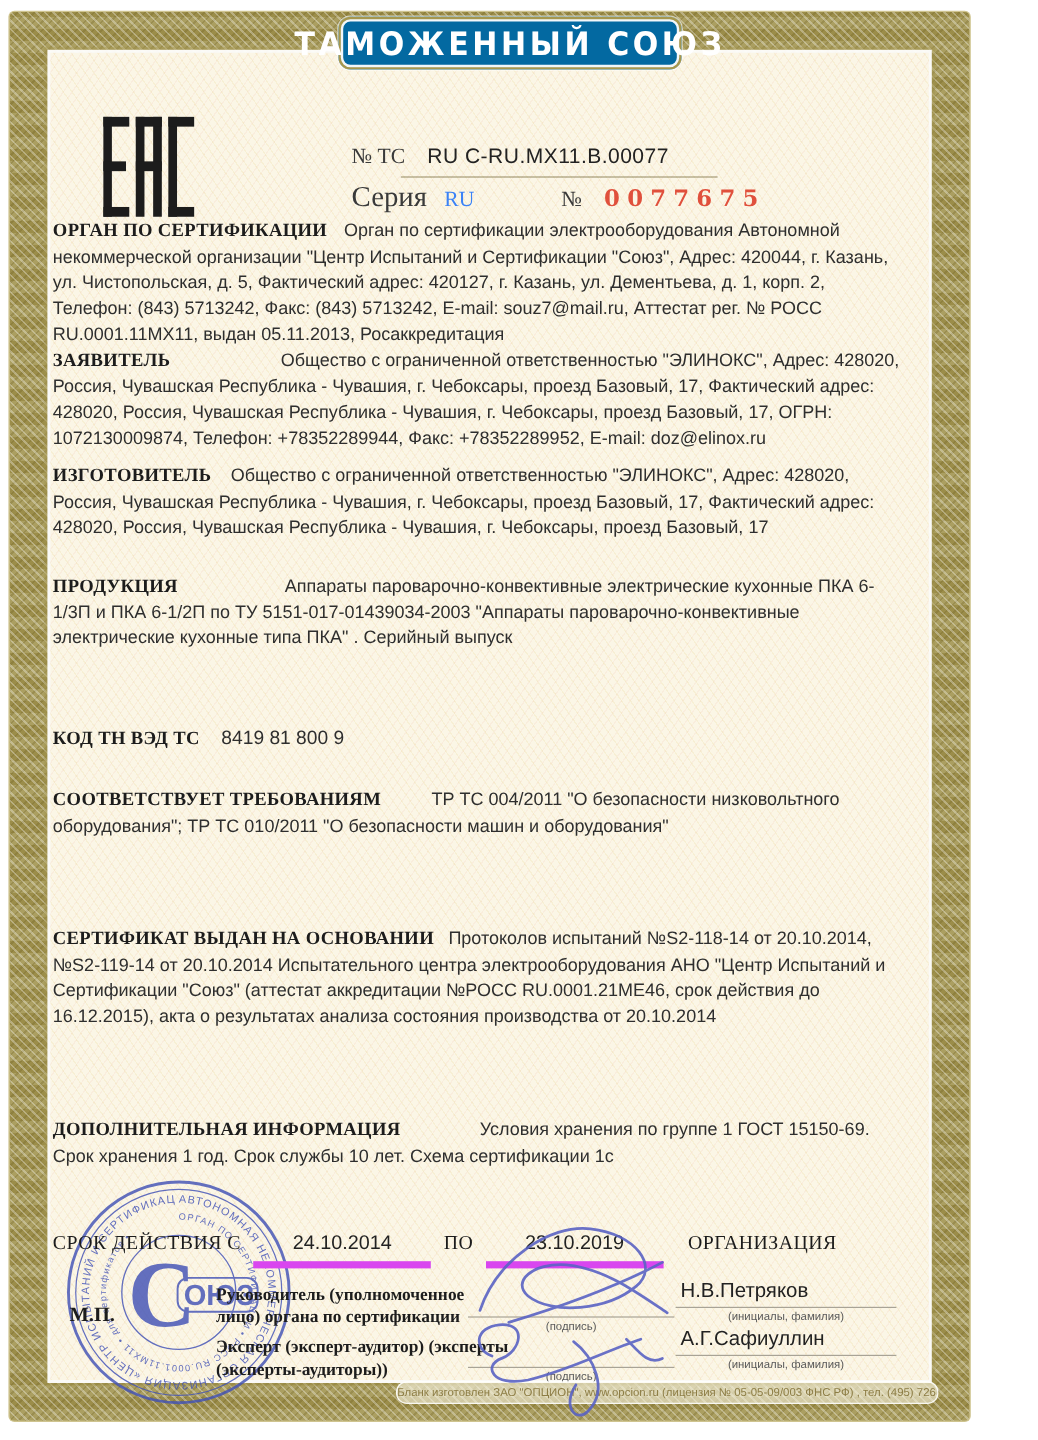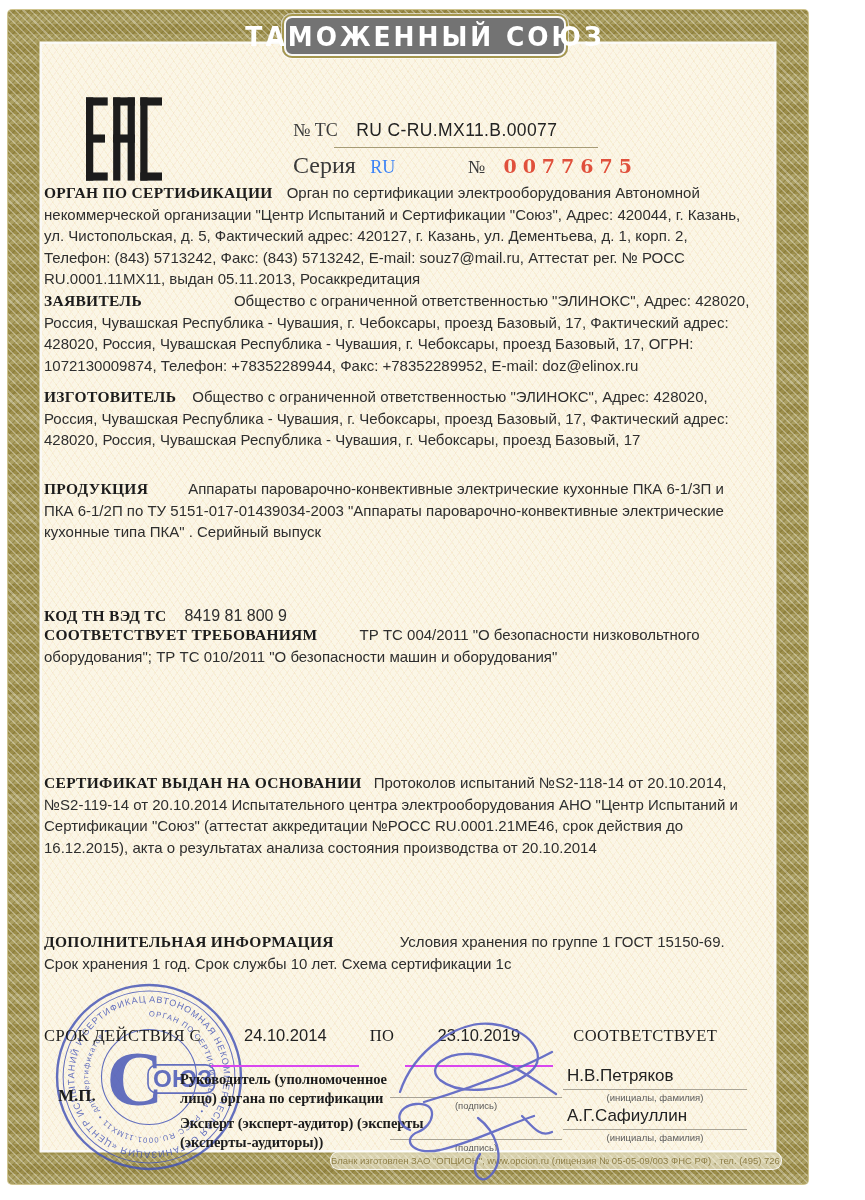--- a/index.html
+++ b/index.html
@@ -16,21 +16,21 @@
           repeating-linear-gradient(0deg, rgba(255,255,255,.10) 0 10px, rgba(120,105,45,.16) 10px 20px);
         box-shadow:0 0 0 1px #cfc48f;}
   .paper{position:absolute;left:42px;top:44px;width:732px;height:1106px;
         background-color:#fbf6e6;
         background-image:
           repeating-linear-gradient(55deg, rgba(225,200,110,.15) 0 1px, transparent 1px 6px),
           repeating-linear-gradient(-55deg, rgba(235,160,140,.10) 0 1px, transparent 1px 6px);
         box-shadow:0 0 0 2.5px rgba(255,255,255,.95), 0 0 0 5px rgba(164,150,80,.5);}
 
   
-  .badge{position:absolute;left:282px;top:14px;width:286px;height:44px;background:#737373;
+  .badge{position:absolute;left:282px;top:14px;width:286px;height:44px;background:#0369a1;
          border-radius:10px;display:flex;align-items:center;justify-content:center;
          box-shadow:inset 0 0 0 2px #a5974e, inset 0 0 0 4px rgba(255,255,255,.95), 0 0 0 1px rgba(255,255,255,.6);}
   .badge span{color:#fff;font-family:"DejaVu Sans",sans-serif;font-weight:bold;font-size:25px;
          letter-spacing:3px;transform:scaleY(1.08);white-space:nowrap;}
   .title{position:absolute;left:20px;top:82px;width:800px;text-align:center;
          font-family:"DejaVu Sans",sans-serif;font-weight:bold;font-size:30px;letter-spacing:2px;
          color:rgba(202,187,128,.45);-webkit-text-stroke:1.3px #8e7f43;white-space:nowrap;}
   .eac{position:absolute;left:86px;top:94px;width:76px;height:90px;}
   .numrow{position:absolute;left:293px;top:120px;white-space:nowrap;}
   .numrow .slbl{font-family:"Liberation Serif",serif;font-size:18px;color:#3a3a3a;}
@@ -44,21 +44,21 @@
           color:#e0503c;margin-left:14px;}
 
   
   .sec{position:absolute;left:44px;width:712px;font-size:15px;line-height:21.5px;color:#2e2e2e;}
   .lbl{font-family:"Liberation Serif",serif;font-weight:bold;font-size:15.5px;letter-spacing:.3px;color:#1c1c1c;}
 
   
   .validity{position:absolute;left:44px;top:1026px;width:724px;white-space:nowrap;z-index:3;}
   .vlbl{font-family:"Liberation Serif",serif;font-weight:normal;font-size:16.5px;letter-spacing:.4px;color:#1c1c1c;}
   .vdate{display:inline-block;min-width:148px;text-align:center;font-size:16.5px;color:#222;
-         border-bottom:2px solid #d946ef;margin:0 6px;padding-bottom:20px;}
+         border-bottom:6px solid #d946ef;margin:0 6px;padding-bottom:5px;}
 
   
   .mp{position:absolute;left:58px;top:1086px;font-family:"Liberation Serif",serif;font-weight:bold;
       font-size:17px;color:#1c1c1c;z-index:4;}
   .role{position:absolute;left:180px;width:225px;font-family:"Liberation Serif",serif;font-weight:bold;
         font-size:14.5px;line-height:19px;color:#1c1c1c;z-index:3;}
   .sline{position:absolute;height:1px;background:#a8a396;}
   .scap{position:absolute;font-size:9.5px;color:#5a5a5a;text-align:center;}
   .pname{position:absolute;left:567px;font-size:17px;color:#222;z-index:3;}
 
@@ -116,41 +116,41 @@
   <div class="sec" style="top:182px">
     <span class="lbl" style="margin-right:14px">ОРГАН ПО СЕРТИФИКАЦИИ</span><span>Орган по сертификации электрооборудования Автономной некоммерческой организации "Центр Испытаний и Сертификации "Союз", Адрес: 420044, г. Казань, ул. Чистопольская, д. 5, Фактический адрес: 420127, г. Казань, ул. Дементьева, д. 1, корп. 2, Телефон: (843) 5713242, Факс: (843) 5713242, E-mail: souz7@mail.ru, Аттестат рег. № РОСС RU.0001.11МХ11, выдан 05.11.2013, Росаккредитация</span>
   </div>
   <div class="sec" style="top:290px">
     <span class="lbl" style="margin-right:92px">ЗАЯВИТЕЛЬ</span><span>Общество с ограниченной ответственностью "ЭЛИНОКС", Адрес: 428020, Россия, Чувашская Республика - Чувашия, г. Чебоксары, проезд Базовый, 17, Фактический адрес: 428020, Россия, Чувашская Республика - Чувашия, г. Чебоксары, проезд Базовый, 17, ОГРН: 1072130009874, Телефон: +78352289944, Факс: +78352289952, E-mail: doz@elinox.ru</span>
   </div>
   <div class="sec" style="top:386px">
     <span class="lbl" style="margin-right:16px">ИЗГОТОВИТЕЛЬ</span><span>Общество с ограниченной ответственностью "ЭЛИНОКС", Адрес: 428020, Россия, Чувашская Республика - Чувашия, г. Чебоксары, проезд Базовый, 17, Фактический адрес: 428020, Россия, Чувашская Республика - Чувашия, г. Чебоксары, проезд Базовый, 17</span>
   </div>
   <div class="sec" style="top:478px">
-    <span class="lbl" style="margin-right:40px">ПРОДУКЦИЯ</span><span>Аппараты пароварочно-конвективные электрические кухонные ПКА 6-1/3П и ПКА 6-1/2П по ТУ 5151-017-01439034-2003 "Аппараты пароварочно-конвективные электрические кухонные типа ПКА" . Серийный выпуск</span>
+    <span class="lbl" style="margin-right:89px">ПРОДУКЦИЯ</span><span>Аппараты пароварочно-конвективные электрические кухонные ПКА 6-1/3П и ПКА 6-1/2П по ТУ 5151-017-01439034-2003 "Аппараты пароварочно-конвективные электрические кухонные типа ПКА" . Серийный выпуск</span>
   </div>
   <div class="sec" style="top:605px">
     <span class="lbl" style="margin-right:18px">КОД ТН ВЭД ТС</span><span style="font-size:16px">8419 81 800 9</span>
   </div>
-  <div class="sec" style="top:624px">
+  <div class="sec" style="top:656px">
     <span class="lbl" style="margin-right:42px">СООТВЕТСТВУЕТ ТРЕБОВАНИЯМ</span><span>ТР ТС 004/2011 "О безопасности низковольтного оборудования"; ТР ТС 010/2011 "О безопасности машин и оборудования"</span>
   </div>
   <div class="sec" style="top:772px">
     <span class="lbl" style="margin-right:12px">СЕРТИФИКАТ ВЫДАН НА ОСНОВАНИИ</span><span>Протоколов испытаний №S2-118-14 от 20.10.2014, №S2-119-14 от 20.10.2014 Испытательного центра электрооборудования АНО "Центр Испытаний и Сертификации "Союз" (аттестат аккредитации №РОСС RU.0001.21МЕ46, срок действия до 16.12.2015), акта о результатах анализа состояния производства от 20.10.2014</span>
   </div>
   <div class="sec" style="top:931px">
     <span class="lbl" style="margin-right:66px">ДОПОЛНИТЕЛЬНАЯ ИНФОРМАЦИЯ</span><span>Условия хранения по группе 1 ГОСТ 15150-69. Срок хранения 1 год. Срок службы 10 лет. Схема сертификации 1с</span>
   </div>
 
   <div class="validity">
     <span class="vlbl">СРОК ДЕЙСТВИЯ С</span>
     <span class="vdate">24.10.2014</span>
     <span class="vlbl">ПО</span>
     <span class="vdate">23.10.2019</span>
-    <span class="vlbl" style="margin-left:10px">СООТВЕТСТВУЕТ</span>
+    <span class="vlbl" style="margin-left:10px">ОРГАНИЗАЦИЯ</span>
   </div>
 
   <svg class="stamp" viewBox="0 0 192 192">
     <defs>
       <path id="ring1" d="M96,22 a74,74 0 1,1 -0.02,0"></path>
       <path id="ring2" d="M96,36 a60,60 0 1,1 -0.02,0"></path>
     </defs>
     <g fill="none" stroke="#4252b6">
       <circle cx="96" cy="96" r="91" stroke-width="2.4"></circle>
       <circle cx="96" cy="96" r="85" stroke-width="1"></circle>

